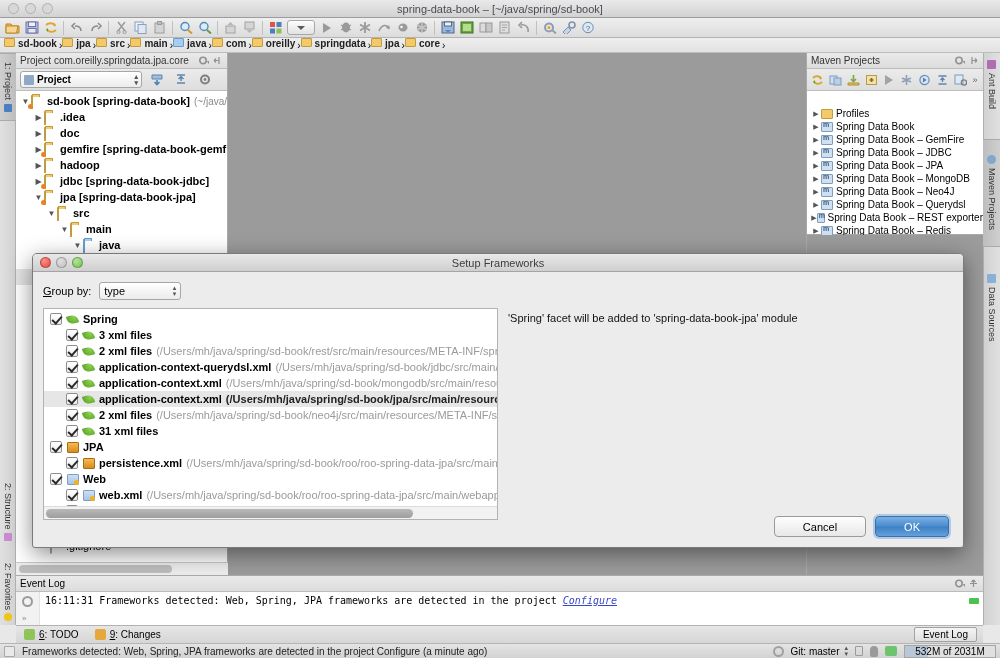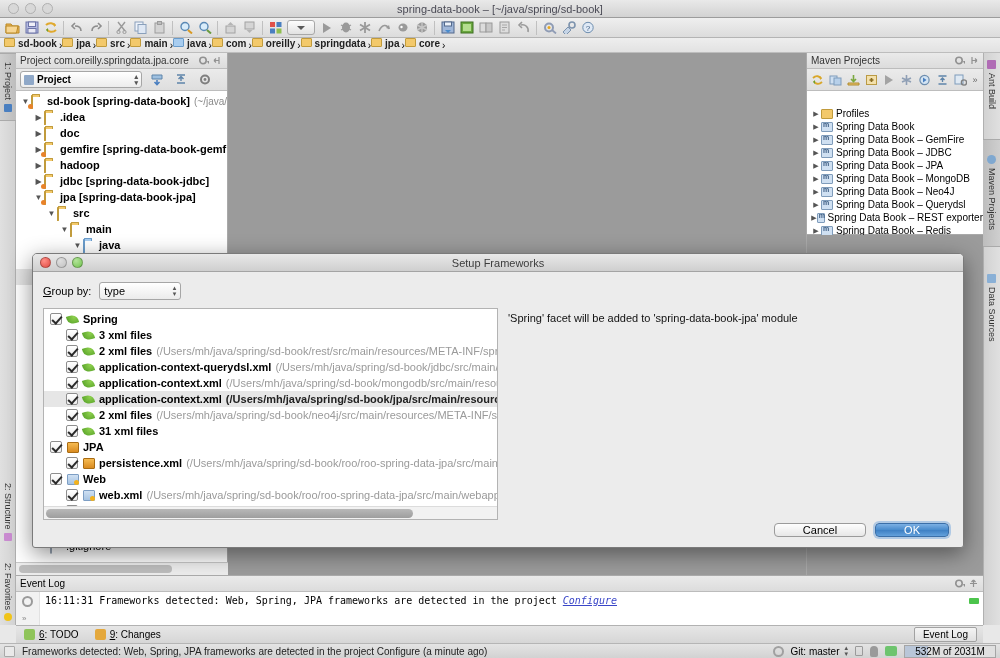--- a/index.html
+++ b/index.html
@@ -240,21 +240,21 @@
   .fw-desc {
     flex: 1; margin-left: 4px; height: 212px;
     font-size: 11px; padding: 4px 6px; color: #111;
     background: #ececec;
   }
   .dlg-buttons {
     position: absolute; right: 14px; bottom: 10px;
     display: flex; gap: 9px; align-items: center;
   }
   .btn {
-    height: 14px; min-width: 63px; border-radius: 4px;
+    height: 21px; min-width: 63px; border-radius: 4px;
     border: 1px solid #9b9b9b;
     background: linear-gradient(to bottom,#fefefe,#e7e7e7);
     font-size: 11px; display:flex;align-items:center;justify-content:center;
     padding: 0 28px;
   }
   .btn.primary {
     border-color: #3b6fa8;
     background: linear-gradient(to bottom,#7cb0e4 0%,#4a8ccd 48%,#3e80c4 52%,#63a1dc 100%);
     color: #fff;
     box-shadow: 0 0 0 2px rgba(105,160,220,.45);

